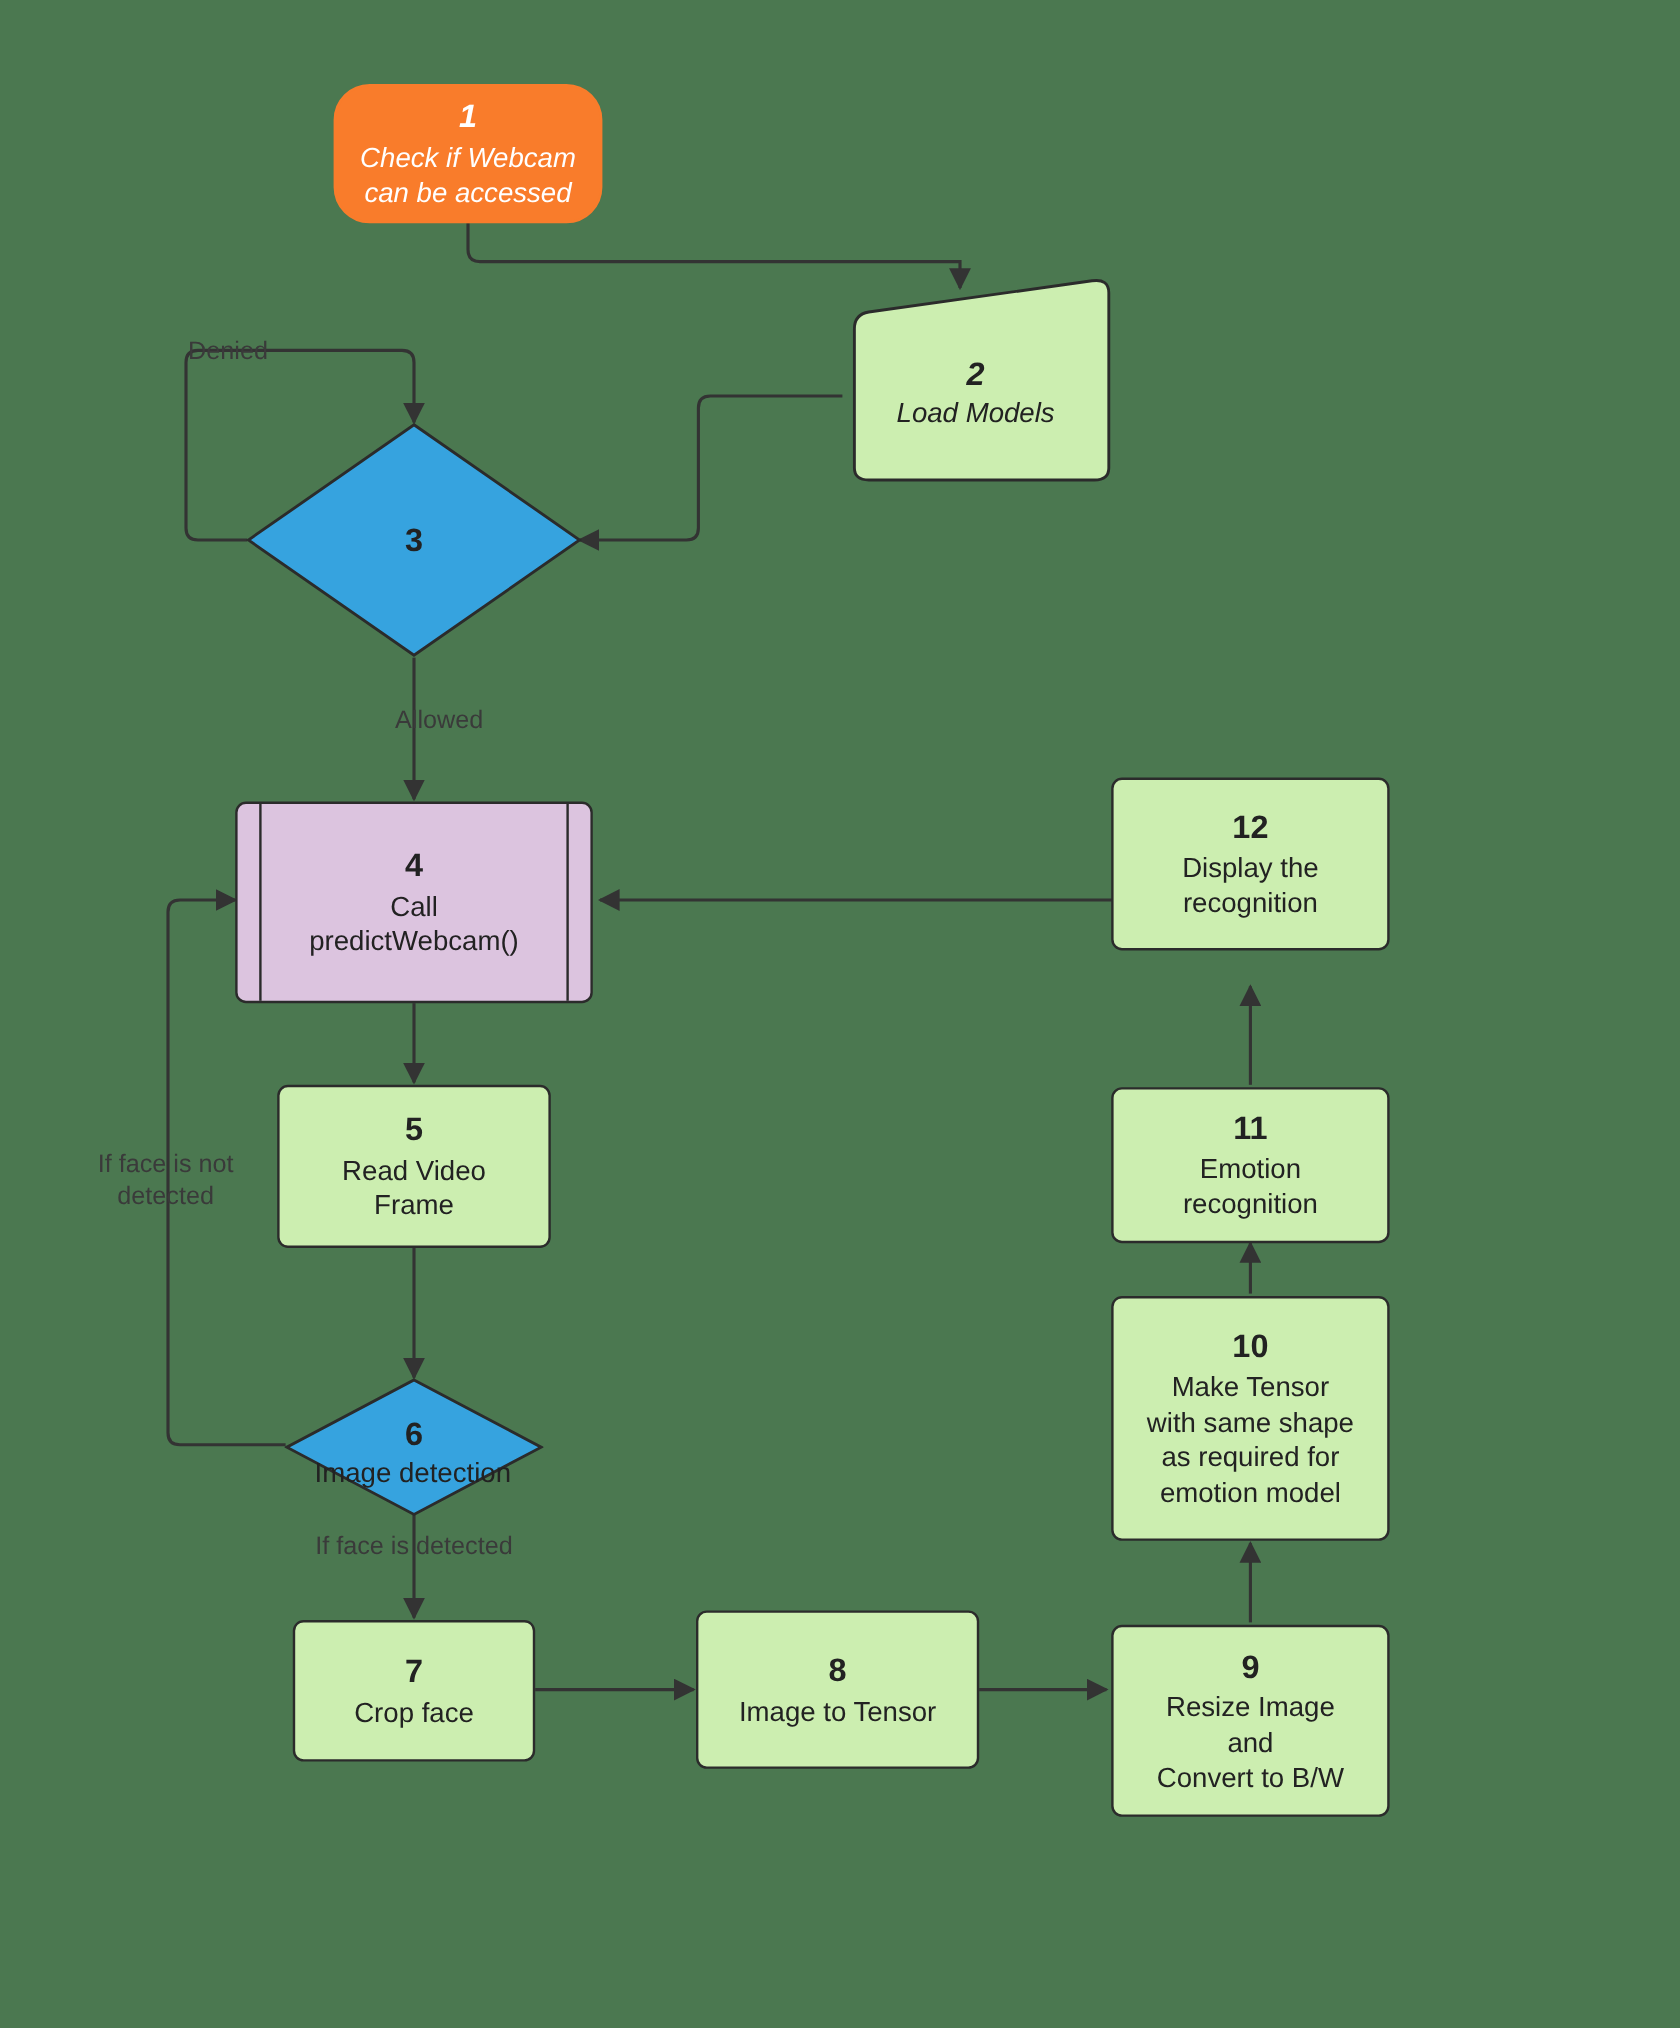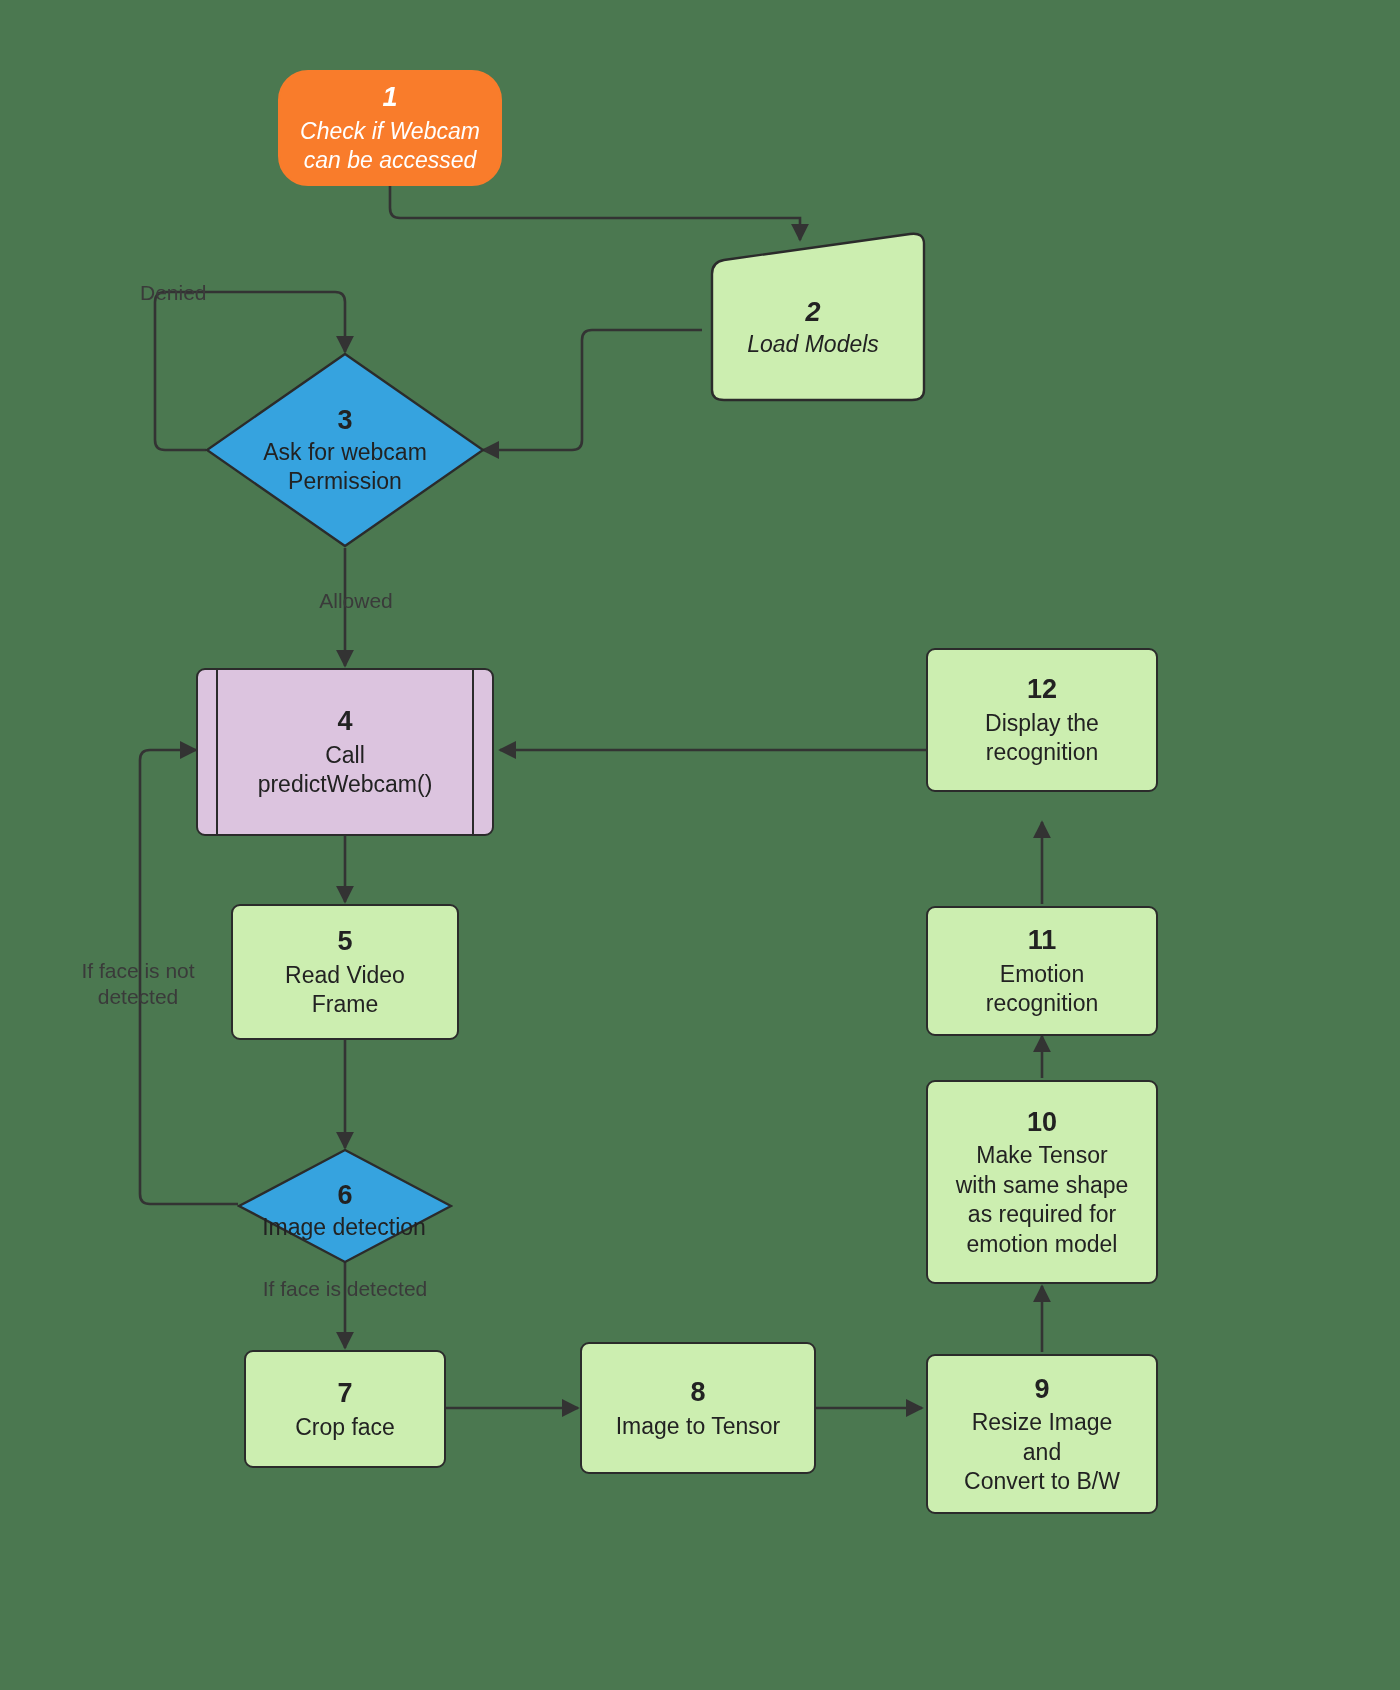--- a/index.html
+++ b/index.html
@@ -197,22 +197,20 @@
       <span class="lbl">Load Models</span>
     </div>
   </div>
 
   <div class="diamond-wrap" style="left:205px; top:352px; width:280px; height:196px;">
     <svg class="diamond-shape" viewBox="0 0 280 196" preserveAspectRatio="none">
       <polygon points="140,2 278,98 140,194 2,98" fill="#36a3df" stroke="#2b2b2b" stroke-width="2.4"></polygon>
     </svg>
     <div class="diamond-text">
       <span class="num">3</span>
-      <span class="lbl">Ask for webcam
-Permission</span>
     </div>
   </div>
 
   <div class="node subroutine" style="left:196px; top:668px; width:298px; height:168px;">
     <span class="num">4</span>
     <span class="lbl">Call
 predictWebcam()</span>
   </div>
 
   <div class="node rect" style="left:231px; top:904px; width:228px; height:136px;">
@@ -261,22 +259,22 @@
     <span class="lbl">Emotion
 recognition</span>
   </div>
 
   <div class="node rect" style="left:926px; top:648px; width:232px; height:144px;">
     <span class="num">12</span>
     <span class="lbl">Display the
 recognition</span>
   </div>
 
-  <div class="edge-label" style="left:140px; top:280px; width:100px; text-align:left;">Denied</div>
-
-  <div class="edge-label" style="left:296px; top:588px; width:120px;">Allowed</div>
+  <div class="edge-label" style="left:140px; top:280px; width:100px; text-align:center;">Denied</div>
+
+  <div class="edge-label" style="left:306px; top:588px; width:120px;">Allowed</div>
 
   <div class="edge-label" style="left:50px; top:958px; width:176px;">If face is not
 detected</div>
 
   <div class="edge-label" style="left:232px; top:1276px; width:226px;">If face is detected</div>
 
 </div>
 
 </body></html>

